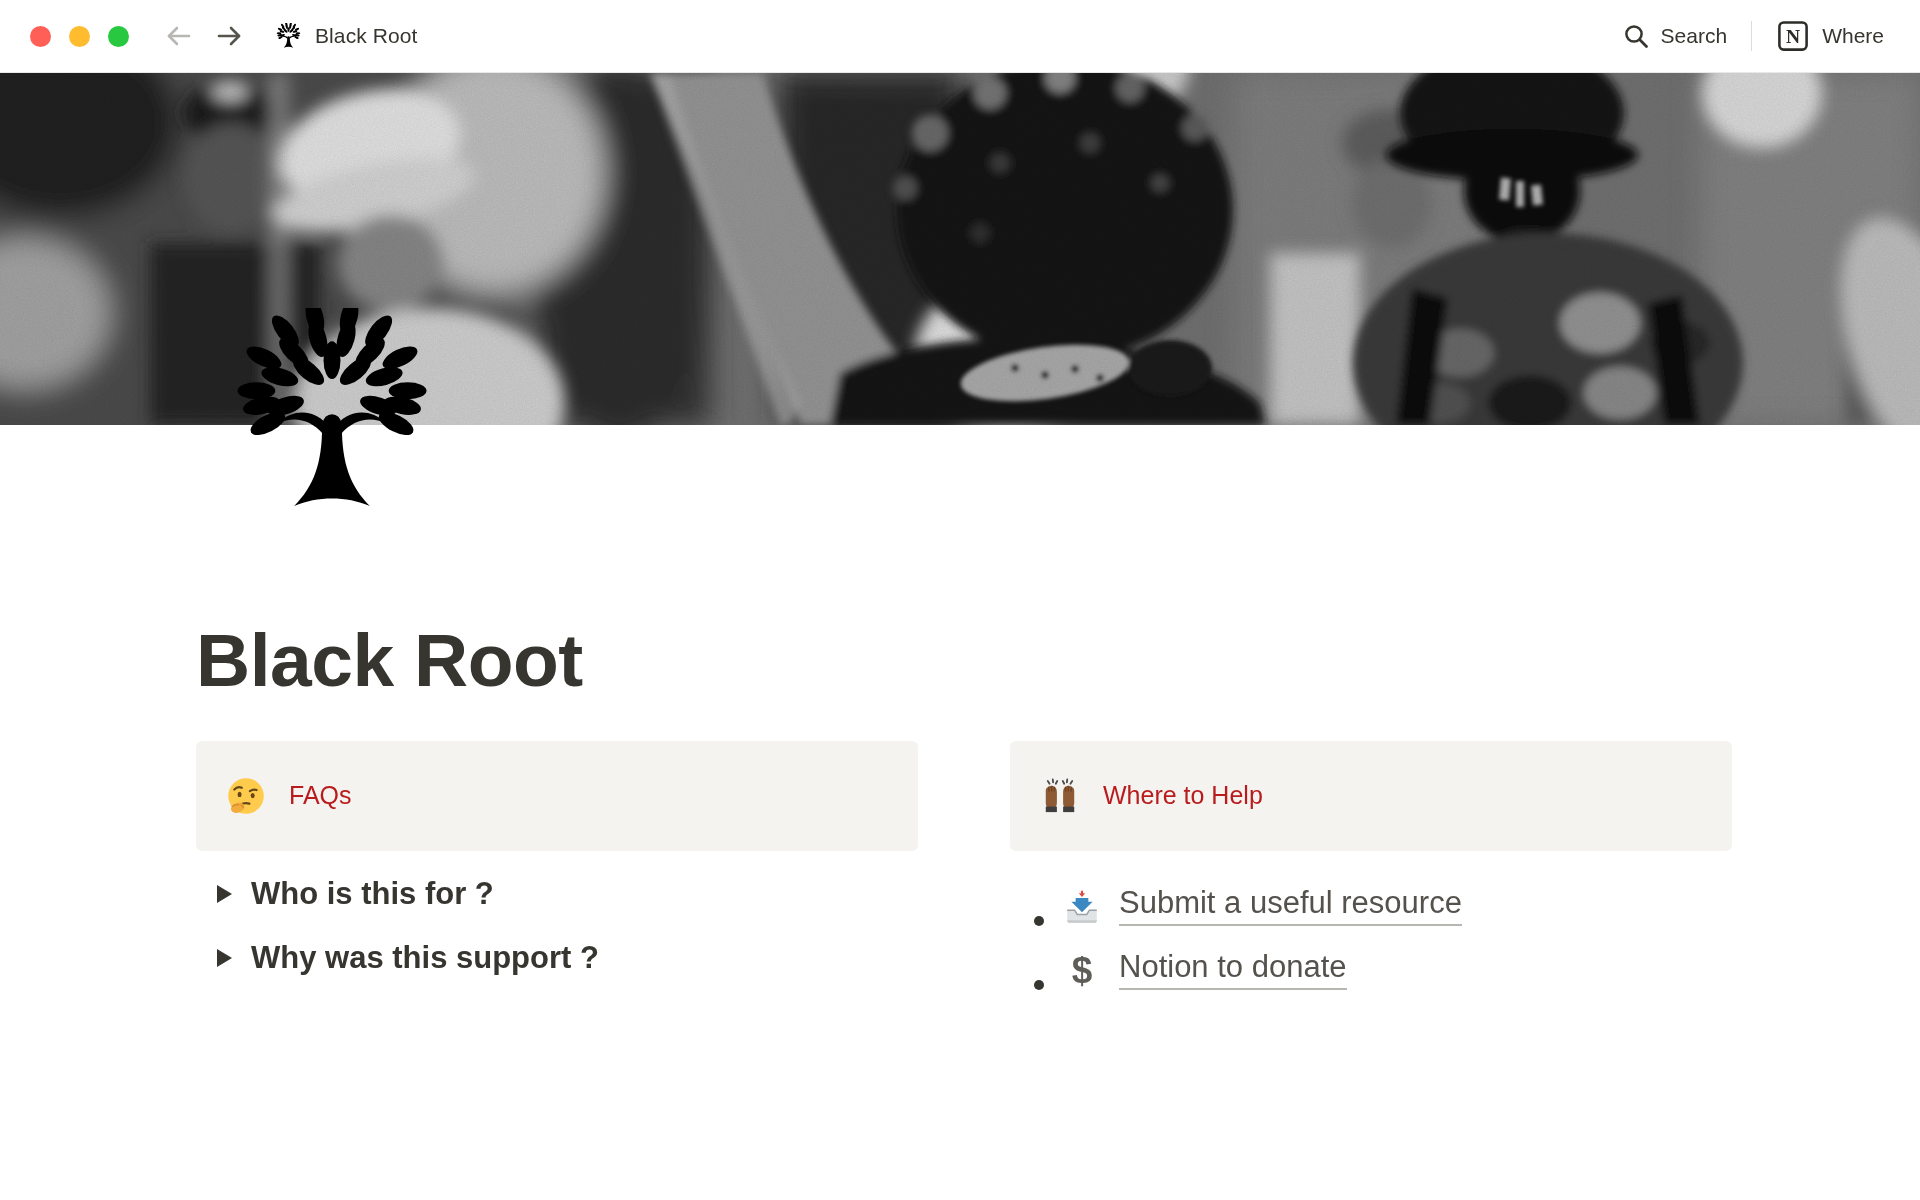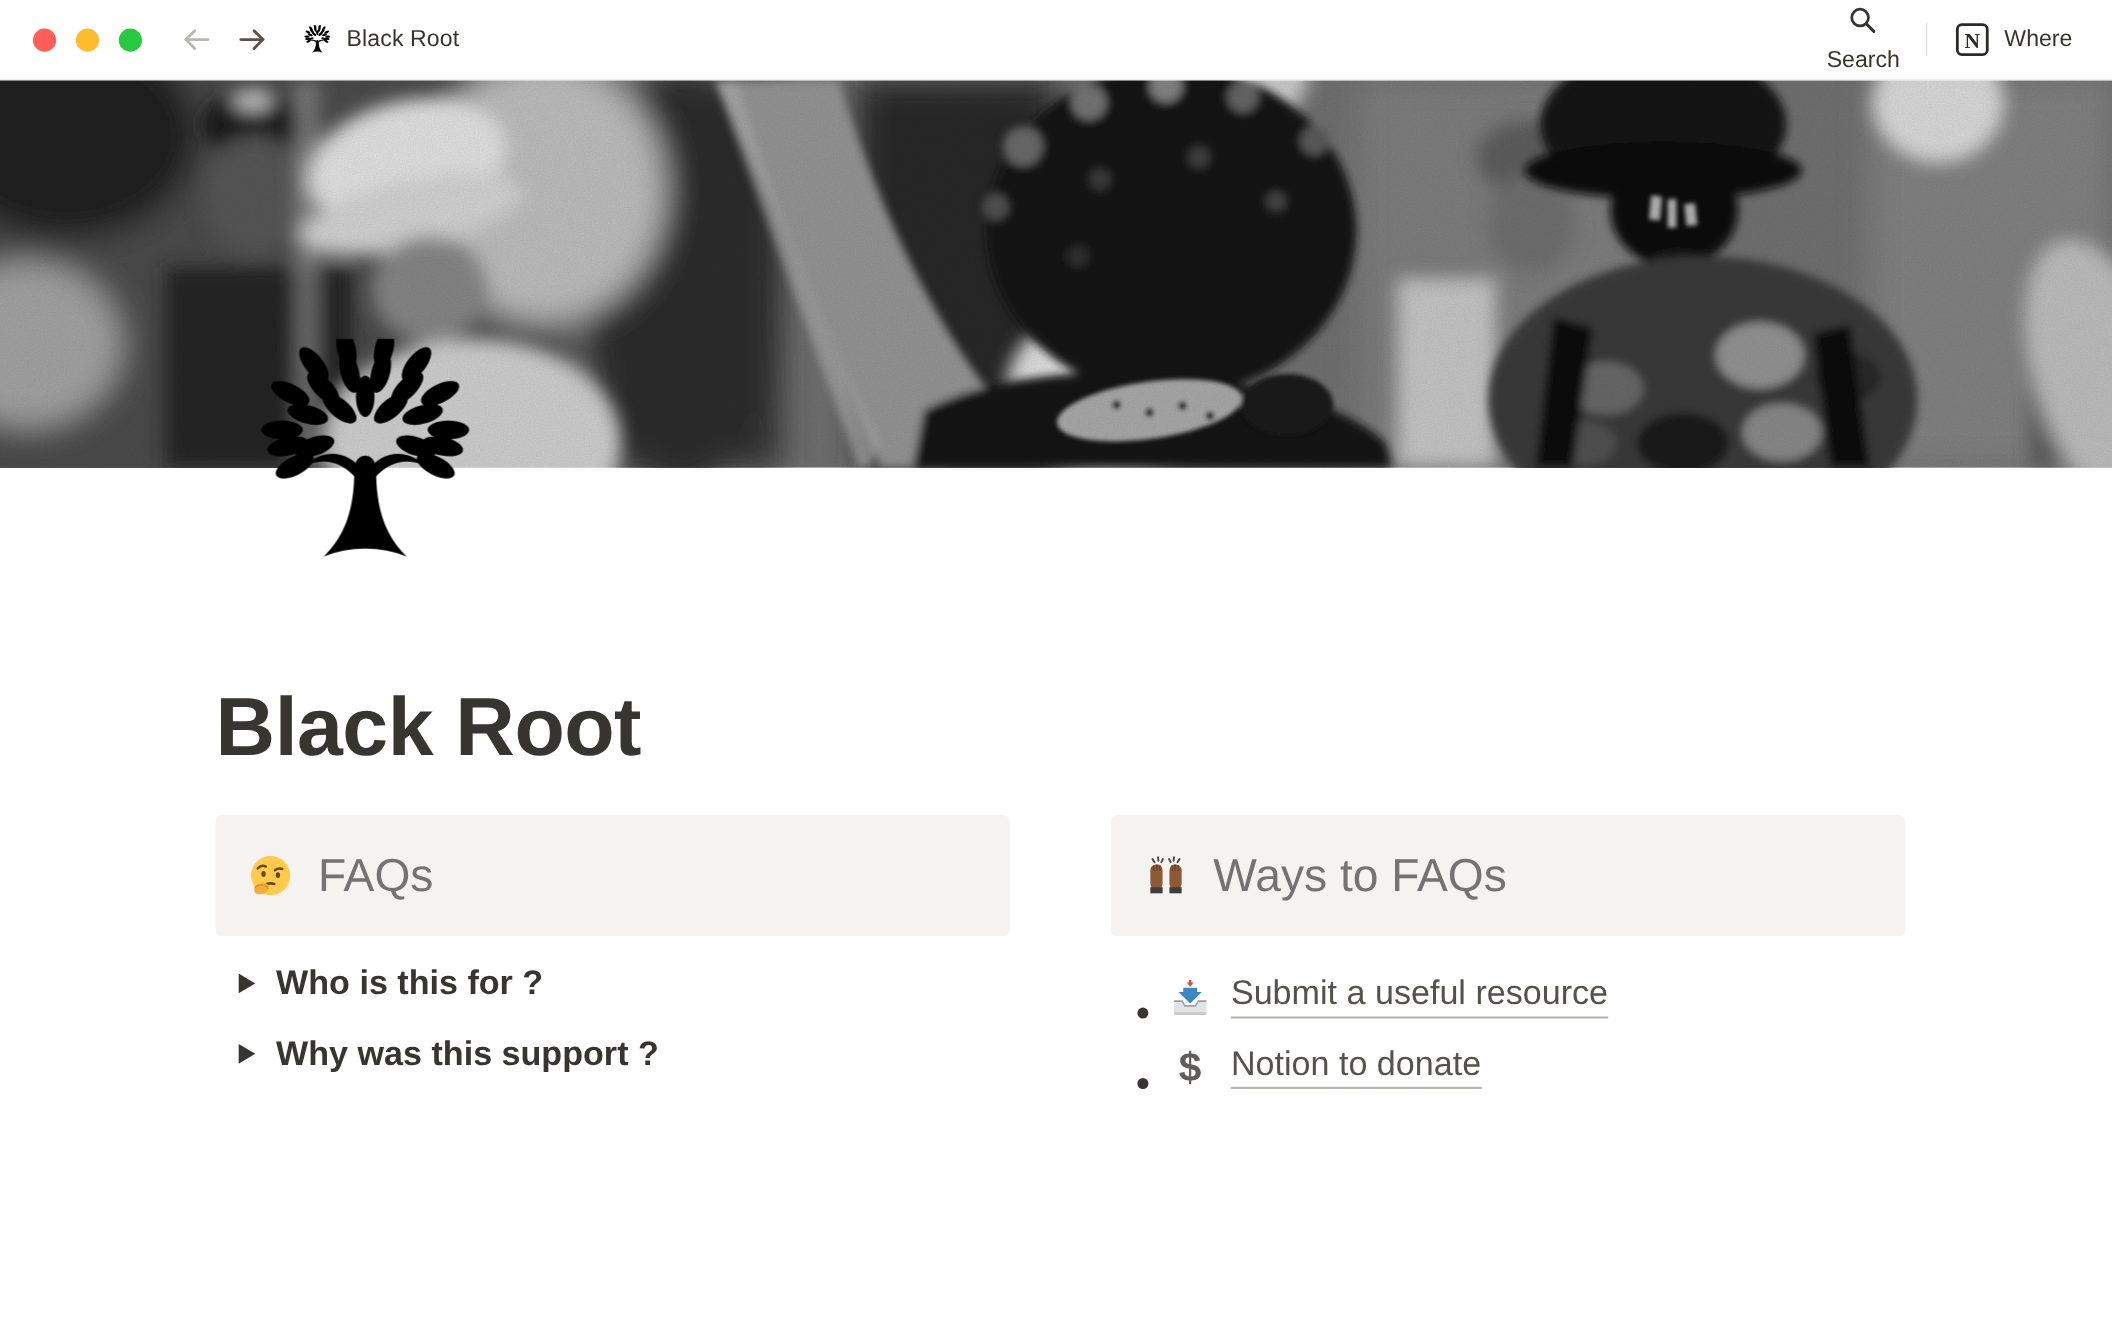--- a/index.html
+++ b/index.html
@@ -17,21 +17,21 @@
   .light{width:21px;height:21px;border-radius:50%;}
   .light.red{background:#ff5f57;}
   .light.yellow{background:#febc2e;}
   .light.green{background:#28c840;}
   .nav-arrows{display:flex;align-items:center;gap:22px;margin-left:34px;}
   .nav-arrows svg{display:block;}
   .tb-page{display:flex;align-items:center;gap:13px;margin-left:30px;}
   .tb-page .mini-tree{width:27px;height:27px;}
   .tb-title{font-size:21px;font-weight:500;color:#37352f;letter-spacing:.1px;}
   .tb-right{margin-left:auto;display:flex;align-items:center;}
-  .tb-search{display:flex;align-items:center;gap:11px;cursor:default;flex-direction:column;}
+  .tb-search{display:flex;align-items:center;gap:11px;cursor:default;}
   .tb-search-label{font-size:21px;color:#37352f;}
   .tb-divider{width:1px;height:30px;background:#dedcd9;margin:0 24px;}
   .tb-notion{display:flex;align-items:center;gap:12px;}
   .tb-notion-label{font-size:21px;font-weight:500;color:#37352f;}
 
   
   .hero{position:relative;width:1920px;height:352px;overflow:hidden;background:#777;}
   .hero svg{position:absolute;left:0;top:0;width:100%;height:100%;}
 
   
@@ -42,21 +42,21 @@
   .content{box-sizing:border-box;padding:0 188px 0 196px;}
   .page-title{margin:0;padding-top:194px;font-size:75px;line-height:1.1;
     font-weight:700;letter-spacing:-.5px;color:#37352f;}
   .page-subtitle{margin:68px 0 0 0;font-size:46px;line-height:1.36;font-weight:700;
     color:#37352f;max-width:1180px;}
   .columns{display:flex;gap:92px;margin-top:39px;}
   .col{flex:1 1 0;min-width:0;}
   .callout{height:110px;background:#f4f3f0;border-radius:6px;display:flex;
     align-items:center;padding-left:30px;gap:23px;box-sizing:border-box;}
   .callout .emoji{width:40px;height:40px;flex:0 0 auto;}
-  .callout-label{font-size:42px;color:#737373;}
+  .callout-label{font-size:25px;color:#b91c1c;}
   .block-list{margin-top:11px;}
   .toggle-row{height:64px;display:flex;align-items:center;gap:19px;padding-left:21px;cursor:pointer;font-weight:bold;}
   .tri{width:0;height:0;border-left:15px solid #37352f;border-top:9px solid transparent;
     border-bottom:9px solid transparent;flex:0 0 auto;}
   .toggle-label{font-size:31px;color:#37352f;}
   .bullet-row{height:64px;display:flex;align-items:flex-end;padding-left:24px;}
   .dot{width:10px;height:10px;border-radius:50%;background:#37352f;flex:0 0 auto;margin-right:19px;}
   .li-icon{width:38px;height:38px;flex:0 0 auto;margin-right:18px;display:flex;
     align-items:center;justify-content:center;}
   .li-icon svg{width:38px;height:38px;display:block;}
@@ -292,21 +292,21 @@
               <path d="M5.2 13 C5.2 10.4 9 8.2 11.8 9 C14.3 9.7 15.2 11.8 15.2 14.5 L15.2 24 C15.2 27.6 13 29.5 10.2 29.5 C7.4 29.5 5.2 27.6 5.2 24 Z"></path>
               <path d="M30.8 13 C30.8 10.4 27 8.2 24.2 9 C21.7 9.7 20.8 11.8 20.8 14.5 L20.8 24 C20.8 27.6 23 29.5 25.8 29.5 C28.6 29.5 30.8 27.6 30.8 24 Z"></path>
             </g>
             <g stroke="#6b4023" stroke-width="1.1" fill="none">
               <path d="M8 9.6 L8 14 M10.6 9 L10.6 14 M13 9.8 L13 14"></path>
               <path d="M28 9.6 L28 14 M25.4 9 L25.4 14 M23 9.8 L23 14"></path>
             </g>
             <rect x="5.2" y="27.5" width="10" height="5" fill="#3e3e3e"></rect>
             <rect x="20.8" y="27.5" width="10" height="5" fill="#3e3e3e"></rect>
           </svg>
-          <span class="callout-label">Ways to FAQs</span>
+          <span class="callout-label">Where to Help</span>
         </div>
         <div class="block-list">
           <div class="bullet-row">
             <span class="dot"></span>
             <span class="li-icon">
               <svg viewBox="0 0 36 36">
                 <path d="M17 2.5 L19 2.5 L19 5 L21 5 L18 8.5 L15 5 L17 5 Z" fill="#e0493f"></path>
                 <path d="M12 9.5 L24 9.5 L24 13 L28 13 L18 23 L8 13 L12 13 Z" fill="#3b88c3"></path>
                 <path d="M4 21 L11 21 L13.5 25 L22.5 25 L25 21 L32 21 L32 31 C32 32.1 31.1 33 30 33 L6 33 C4.9 33 4 32.1 4 31 Z" fill="#e1e4e6"></path>
                 <path d="M4 21 L11 21 L13.5 25 L22.5 25 L25 21 L32 21" fill="none" stroke="#9aa0a3" stroke-width="1.4"></path>

